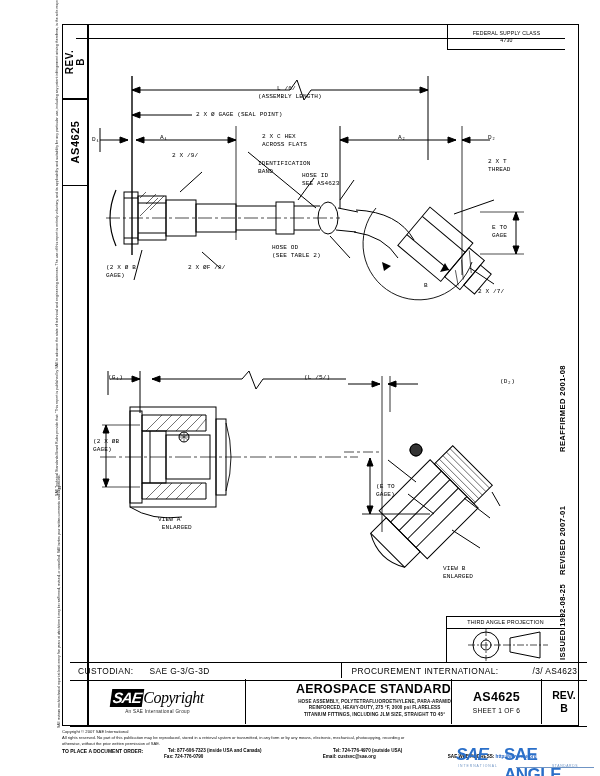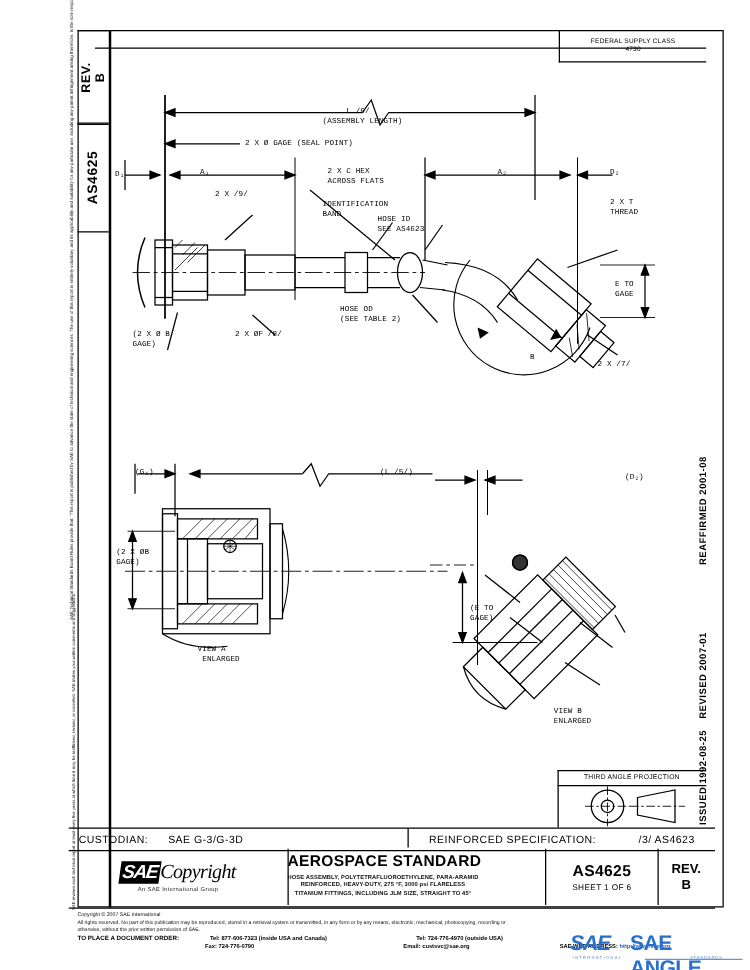--- a/index.html
+++ b/index.html
@@ -41,31 +41,31 @@
   #disclaimer-strip{left:51px;top:170px;width:11px;height:330px;}
   #disclaimer-strip span{position:absolute;left:4px;top:326px;transform-origin:0 0;transform:rotate(-90deg);
      font-size:3.6px;line-height:4.4px;white-space:nowrap;color:#111;}
 
   
   #sidenote{left:54px;top:600px;width:9px;height:130px;}
   #sidenote span{position:absolute;left:3px;top:128px;transform-origin:0 0;transform:rotate(-90deg);
      font-size:3.4px;line-height:4px;white-space:nowrap;color:#111;}
 
   
-  #tb{left:55px;top:662px;width:517px;height:64px;}
+  #tb{left:70px;top:662px;width:517px;height:64px;}
   #tb-row1{position:absolute;left:0;top:0;width:517px;height:17px;border-top:1.4px solid #000;border-bottom:1.4px solid #000;}
   #tb-custodian{position:absolute;left:0;top:0;width:272px;height:15px;display:flex;align-items:center;
       padding-left:8px;box-sizing:border-box;font-size:8.4px;letter-spacing:.4px;border-right:1.4px solid #000;}
   #tb-proc{position:absolute;left:272px;top:0;width:245px;height:15px;display:flex;align-items:center;
       justify-content:center;font-size:8.4px;letter-spacing:.4px;gap:34px;}
   #tb-row2{position:absolute;left:0;top:17px;width:517px;height:47px;border-bottom:1.4px solid #000;}
   #tb-logo{position:absolute;left:0;top:0;width:175px;height:45px;border-right:1.4px solid #000;
       display:flex;flex-direction:column;align-items:center;justify-content:center;}
   #tb-mid{position:absolute;left:175px;top:0;width:207px;height:45px;border-right:1.4px solid #000;
-      display:flex;flex-direction:column;align-items:flex-start;padding-top:3px;box-sizing:border-box;}
+      display:flex;flex-direction:column;align-items:flex-end;padding-top:3px;box-sizing:border-box;}
   #tb-std{font-size:12.4px;font-weight:bold;letter-spacing:.3px;}
   #tb-desc{margin-top:3px;font-size:4.6px;line-height:6.4px;text-align:center;letter-spacing:.1px;font-weight:bold;color:#111;}
   #tb-num{position:absolute;left:382px;top:0;width:89px;height:45px;border-right:1.4px solid #000;
       display:flex;flex-direction:column;align-items:center;justify-content:center;}
   #tb-num .n{font-size:12.5px;font-weight:bold;letter-spacing:.3px;}
   #tb-num .s{font-size:6.6px;margin-top:3px;letter-spacing:.3px;}
   #tb-rev{position:absolute;left:471px;top:0;width:46px;height:45px;
       display:flex;flex-direction:column;align-items:center;justify-content:center;}
   #tb-rev .r{font-size:10.5px;font-weight:bold;line-height:13px;}
 
@@ -403,21 +403,21 @@
   </svg>
 
   <div class="bx" id="tb">
     <div id="tb-row1">
       <div id="tb-custodian">
         <span>CUSTODIAN:</span>
         <span style="display:inline-block;width:16px"></span>
         <span>SAE G-3/G-3D</span>
       </div>
       <div id="tb-proc">
-        <span>REINFORCED SPECIFICATION:</span>
+        <span>PROCUREMENT INTERNATIONAL:</span>
         <span>/3/ AS4623</span>
       </div>
     </div>
     <div id="tb-row2">
       <div id="tb-logo">
         <div class="sae-mark">
           <span class="sae-box">SAE</span>
           <span class="sae-aero">Copyright</span>
         </div>
         <div class="sae-sub">An SAE International Group</div>

